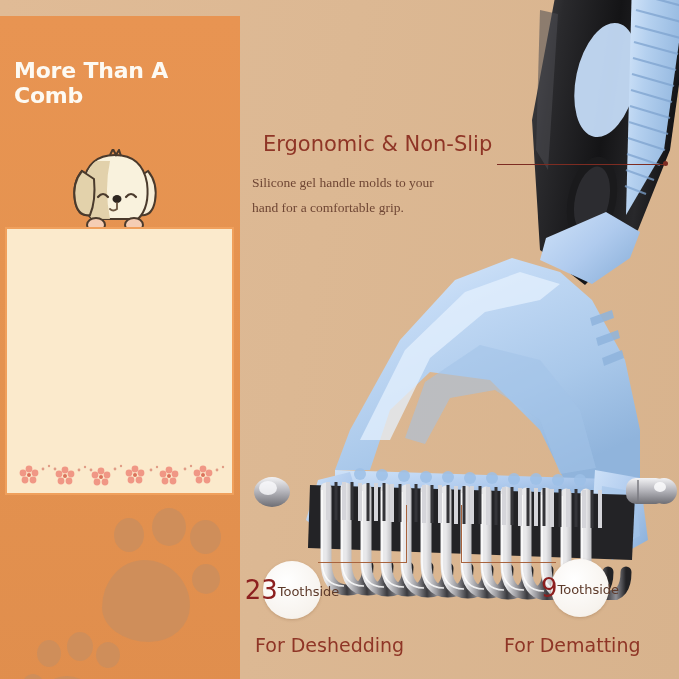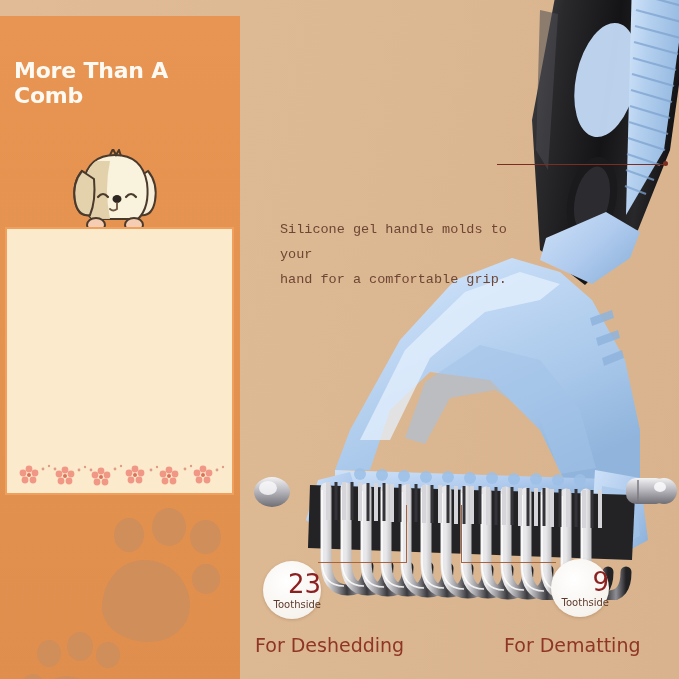--- a/index.html
+++ b/index.html
@@ -103,28 +103,27 @@
   
   .callout-title {
     position: absolute;
     left: 263px; top: 132px;
     font-size: 21px;
     color: #8f3526;
     font-family: "DejaVu Sans", sans-serif;
   }
   .callout-body {
     position: absolute;
-    left: 280px; top: 170px;
+    left: 252px; top: 170px;
     width: 260px;
     font-size: 13.5px;
     line-height: 25px;
     color: #6f4634;
-    font-family: Liberation Mono, monospace;
+    font-family: Liberation Serif, serif;
     white-space: pre-line;
-    margin-top: 47px;
   }
   .pointer-line {
     position: absolute;
     left: 497px; top: 164px;
     width: 170px; height: 1px;
     background: #7d2c22;
   }
   .pointer-dot {
     position: absolute;
     left: 663px; top: 161px;
@@ -143,35 +142,34 @@
   .bracket-h1 { left: 318px; top: 562px; width: 89px; height: 1px; }
   .bracket-h2 { left: 461px; top: 562px; width: 95px; height: 1px; }
 
   .badge {
     position: absolute;
     width: 58px; height: 58px;
     border-radius: 50%;
     background: radial-gradient(circle at 40% 35%, #ffffff 0%, #f7f3ee 70%, #ece5dc 100%);
     box-shadow: 0 1px 3px rgba(110,70,40,0.25);
     display: flex;
-    flex-direction: column;
-    align-items: flex-end;
+    align-items: center;
     justify-content: center;
   }
   .badge-23 { left: 263px; top: 561px; }
   .badge-12 { left: 551px; top: 559px; }
   .badge-num {
     font-size: 26px;
     font-weight: normal;
     color: #8c1f1f;
     line-height: 1;
     font-family: "DejaVu Sans", sans-serif;
   }
   .badge-sub {
-    font-size: 10px;
+    font-size: 13px;
     color: #5d3a2a;
     margin-top: 2px;
     font-family: "DejaVu Sans", sans-serif;
   }
   .caption {
     position: absolute;
     font-size: 19px;
     color: #8f3526;
     font-family: "DejaVu Sans", sans-serif;
     white-space: nowrap;
@@ -507,20 +505,21 @@
             <circle cx="178" cy="12" r="1.4"></circle>
               <circle cx="184" cy="9" r="1.2"></circle>
             <circle cx="210" cy="13" r="1.4"></circle>
               <circle cx="216" cy="10" r="1.2"></circle>
           </g>
         </svg>
       </div>
     </div>
   </div>
 
+  <div class="callout-title">Ergonomic &amp; Non-Slip</div>
   <div class="callout-body">Silicone gel handle molds to your
 hand for a comfortable grip.</div>
   <div class="pointer-line"></div>
   <div class="pointer-dot"></div>
 
   <div class="bracket bracket-v1"></div>
   <div class="bracket bracket-v2"></div>
   <div class="bracket bracket-h1"></div>
   <div class="bracket bracket-h2"></div>
 

